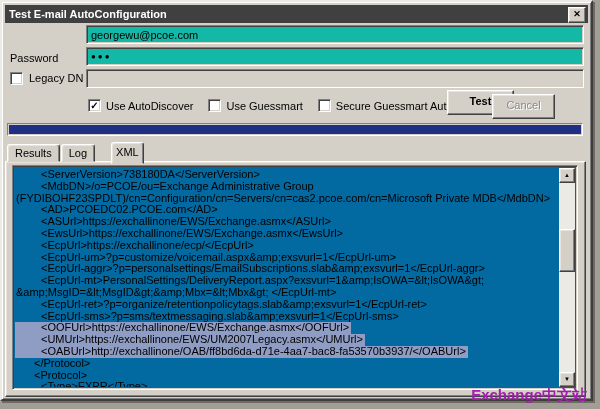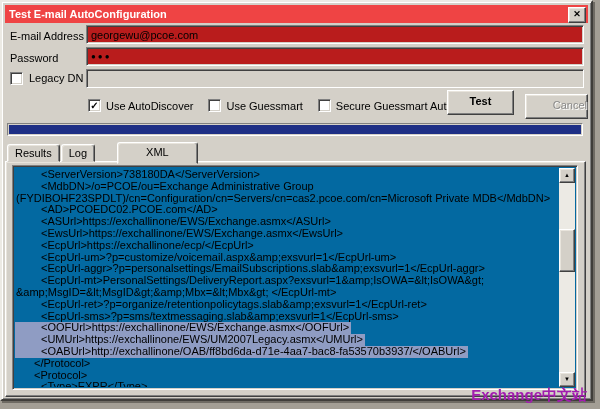--- a/index.html
+++ b/index.html
@@ -24,21 +24,21 @@
   .close-btn{
     position:absolute;top:2px;right:2px;width:16px;height:14px;
     background:#d4d0c8;text-align:center;line-height:13px;
     font-size:9px;font-weight:bold;color:#000;
     border:1px solid;border-color:#ffffff #404040 #404040 #ffffff;
     box-shadow:inset -1px -1px 0 #808080, inset 1px 1px 0 #e8e4dc;
   }
   .lbl{position:absolute;left:8px;height:14px;line-height:14px;}
   .field{
     position:absolute;left:84px;width:488px;height:15px;
-    background:#b91c1c;border:1px solid;border-color:#808080 #ffffff #ffffff #808080;
+    background:#14b8a6;border:1px solid;border-color:#808080 #ffffff #ffffff #808080;
     box-shadow:inset 1px 1px 0 #404040, inset -1px -1px 0 #d4d0c8;
     font-family:"Liberation Sans", sans-serif;font-size:11px;
     padding:1px 4px;color:#000;outline:none;
   }
   .field.disabled{background:#d4d0c8;}
   .pwd{font-size:8px;font-weight:bold;letter-spacing:2px;line-height:14px;}
   .cb{
     display:inline-block;width:11px;height:11px;background:#fff;
     border:1px solid;border-color:#808080 #ffffff #ffffff #808080;
     box-shadow:inset 1px 1px 0 #404040, inset -1px -1px 0 #d4d0c8;
@@ -51,38 +51,38 @@
     position:absolute;left:86px;top:97px;display:flex;gap:15px;align-items:center;
   }
   .opt{display:flex;align-items:center;gap:5px;white-space:nowrap;}
   .btn{
     position:absolute;height:23px;background:#d4d0c8;
     border:1px solid;border-color:#ffffff #404040 #404040 #ffffff;
     box-shadow:inset -1px -1px 0 #808080, inset 1px 1px 0 #e8e4dc;
     text-align:center;line-height:21px;font-size:11px;
   }
   .btn.test{left:445px;top:88px;width:65px;font-weight:bold;}
-  .btn.cancel{left:523px;top:92px;width:61px;color:#8a8a8a;text-shadow:1px 1px 0 #fff;text-align:right;}
+  .btn.cancel{left:490px;top:92px;width:61px;color:#8a8a8a;text-shadow:1px 1px 0 #fff;}
   .progress{
     position:absolute;left:5px;top:121px;width:574px;height:11px;
     background:#d4d0c8;border:1px solid;border-color:#808080 #ffffff #ffffff #808080;
   }
   .progress .fill{position:absolute;left:1px;top:1px;bottom:1px;background:#1e2f85;}
   .tabstrip{
     position:absolute;left:5px;top:139px;height:21px;display:flex;align-items:flex-end;z-index:2;
   }
   .tab{
     height:16px;line-height:16px;padding:0 7px;background:#d4d0c8;
     border:1px solid;border-color:#ffffff #404040 #d4d0c8 #ffffff;
     border-radius:3px 3px 0 0;
     box-shadow:inset -1px 0 0 #808080, inset 1px 1px 0 #e8e4dc;
     margin-right:1px;position:relative;z-index:2;
   }
   .tab.active{
-    height:20px;line-height:19px;padding:0 28px;margin-left:21px;
+    height:20px;line-height:19px;padding:0 4px;margin-left:15px;
     margin-bottom:-2px;z-index:4;
   }
   .tabpane{
     position:absolute;left:3px;top:159px;width:579px;height:234px;
     background:#d4d0c8;border:1px solid;border-color:#ffffff #404040 #404040 #ffffff;
     box-shadow:inset -1px -1px 0 #808080, inset 1px 1px 0 #e8e4dc;z-index:1;
   }
   .xml-box{
     position:absolute;left:10px;top:163px;width:564px;height:223px;
     background:#0369a1;border:1px solid;border-color:#808080 #ffffff #ffffff #808080;
@@ -117,28 +117,27 @@
   .watermark{
     position:absolute;right:4px;top:384px;z-index:9;
     font-size:15px;font-weight:bold;color:#e3372e;white-space:nowrap;
   }
 </style>
 </head>
 <body>
 
 <div class="dialog">
 
-  <div class="titlebar" style="background: #ef4444;">
+  <div class="titlebar" style="background: #404040;">
     <span>Test E-mail AutoConfiguration</span>
     <div class="close-btn">
       <span>✕</span>
     </div>
   </div>
 
-  <div class="lbl" style="top:27px;">E-mail Address</div>
   <input class="field" style="top: 23px;" type="text" value="georgewu@pcoe.com">
 
   <div class="lbl" style="top:49px;">Password</div>
   <input class="field pwd" style="top: 45px;" type="text" value="●●●">
 
   <span class="cb legacy-cb"></span>
   <div class="legacy-lbl">Legacy DN</div>
   <input class="field disabled" style="top: 67px;" type="text" disabled="" value="">
 
   <div class="options-row">

